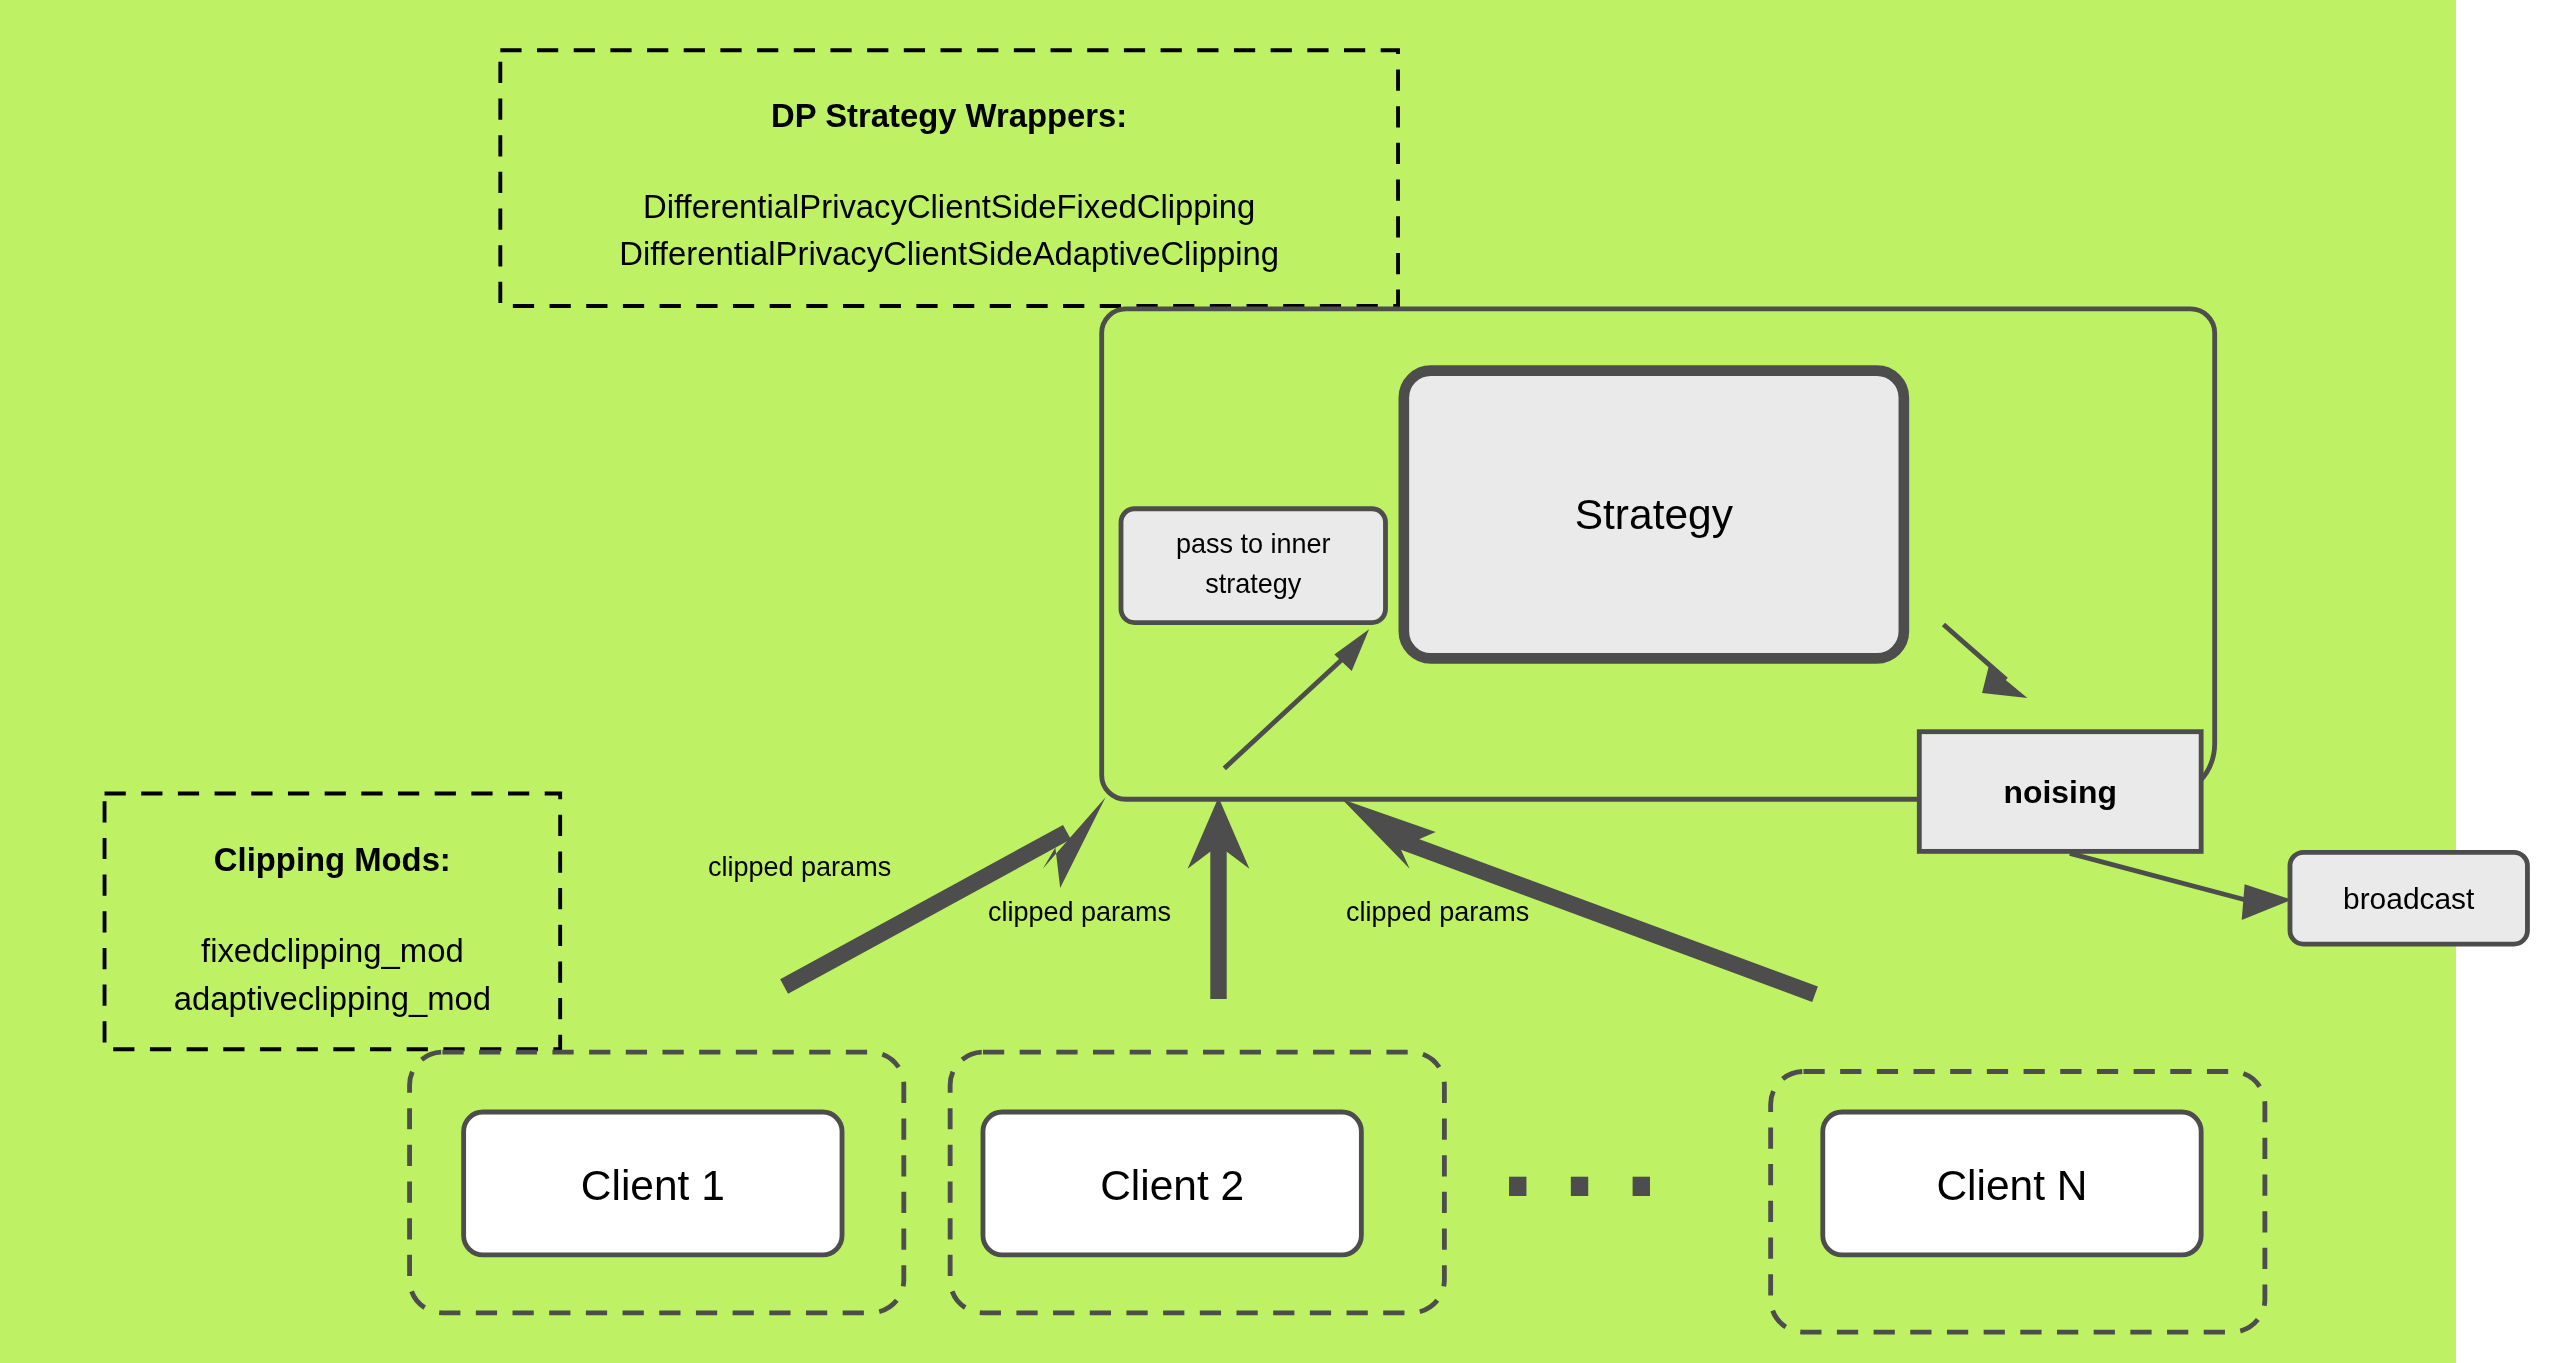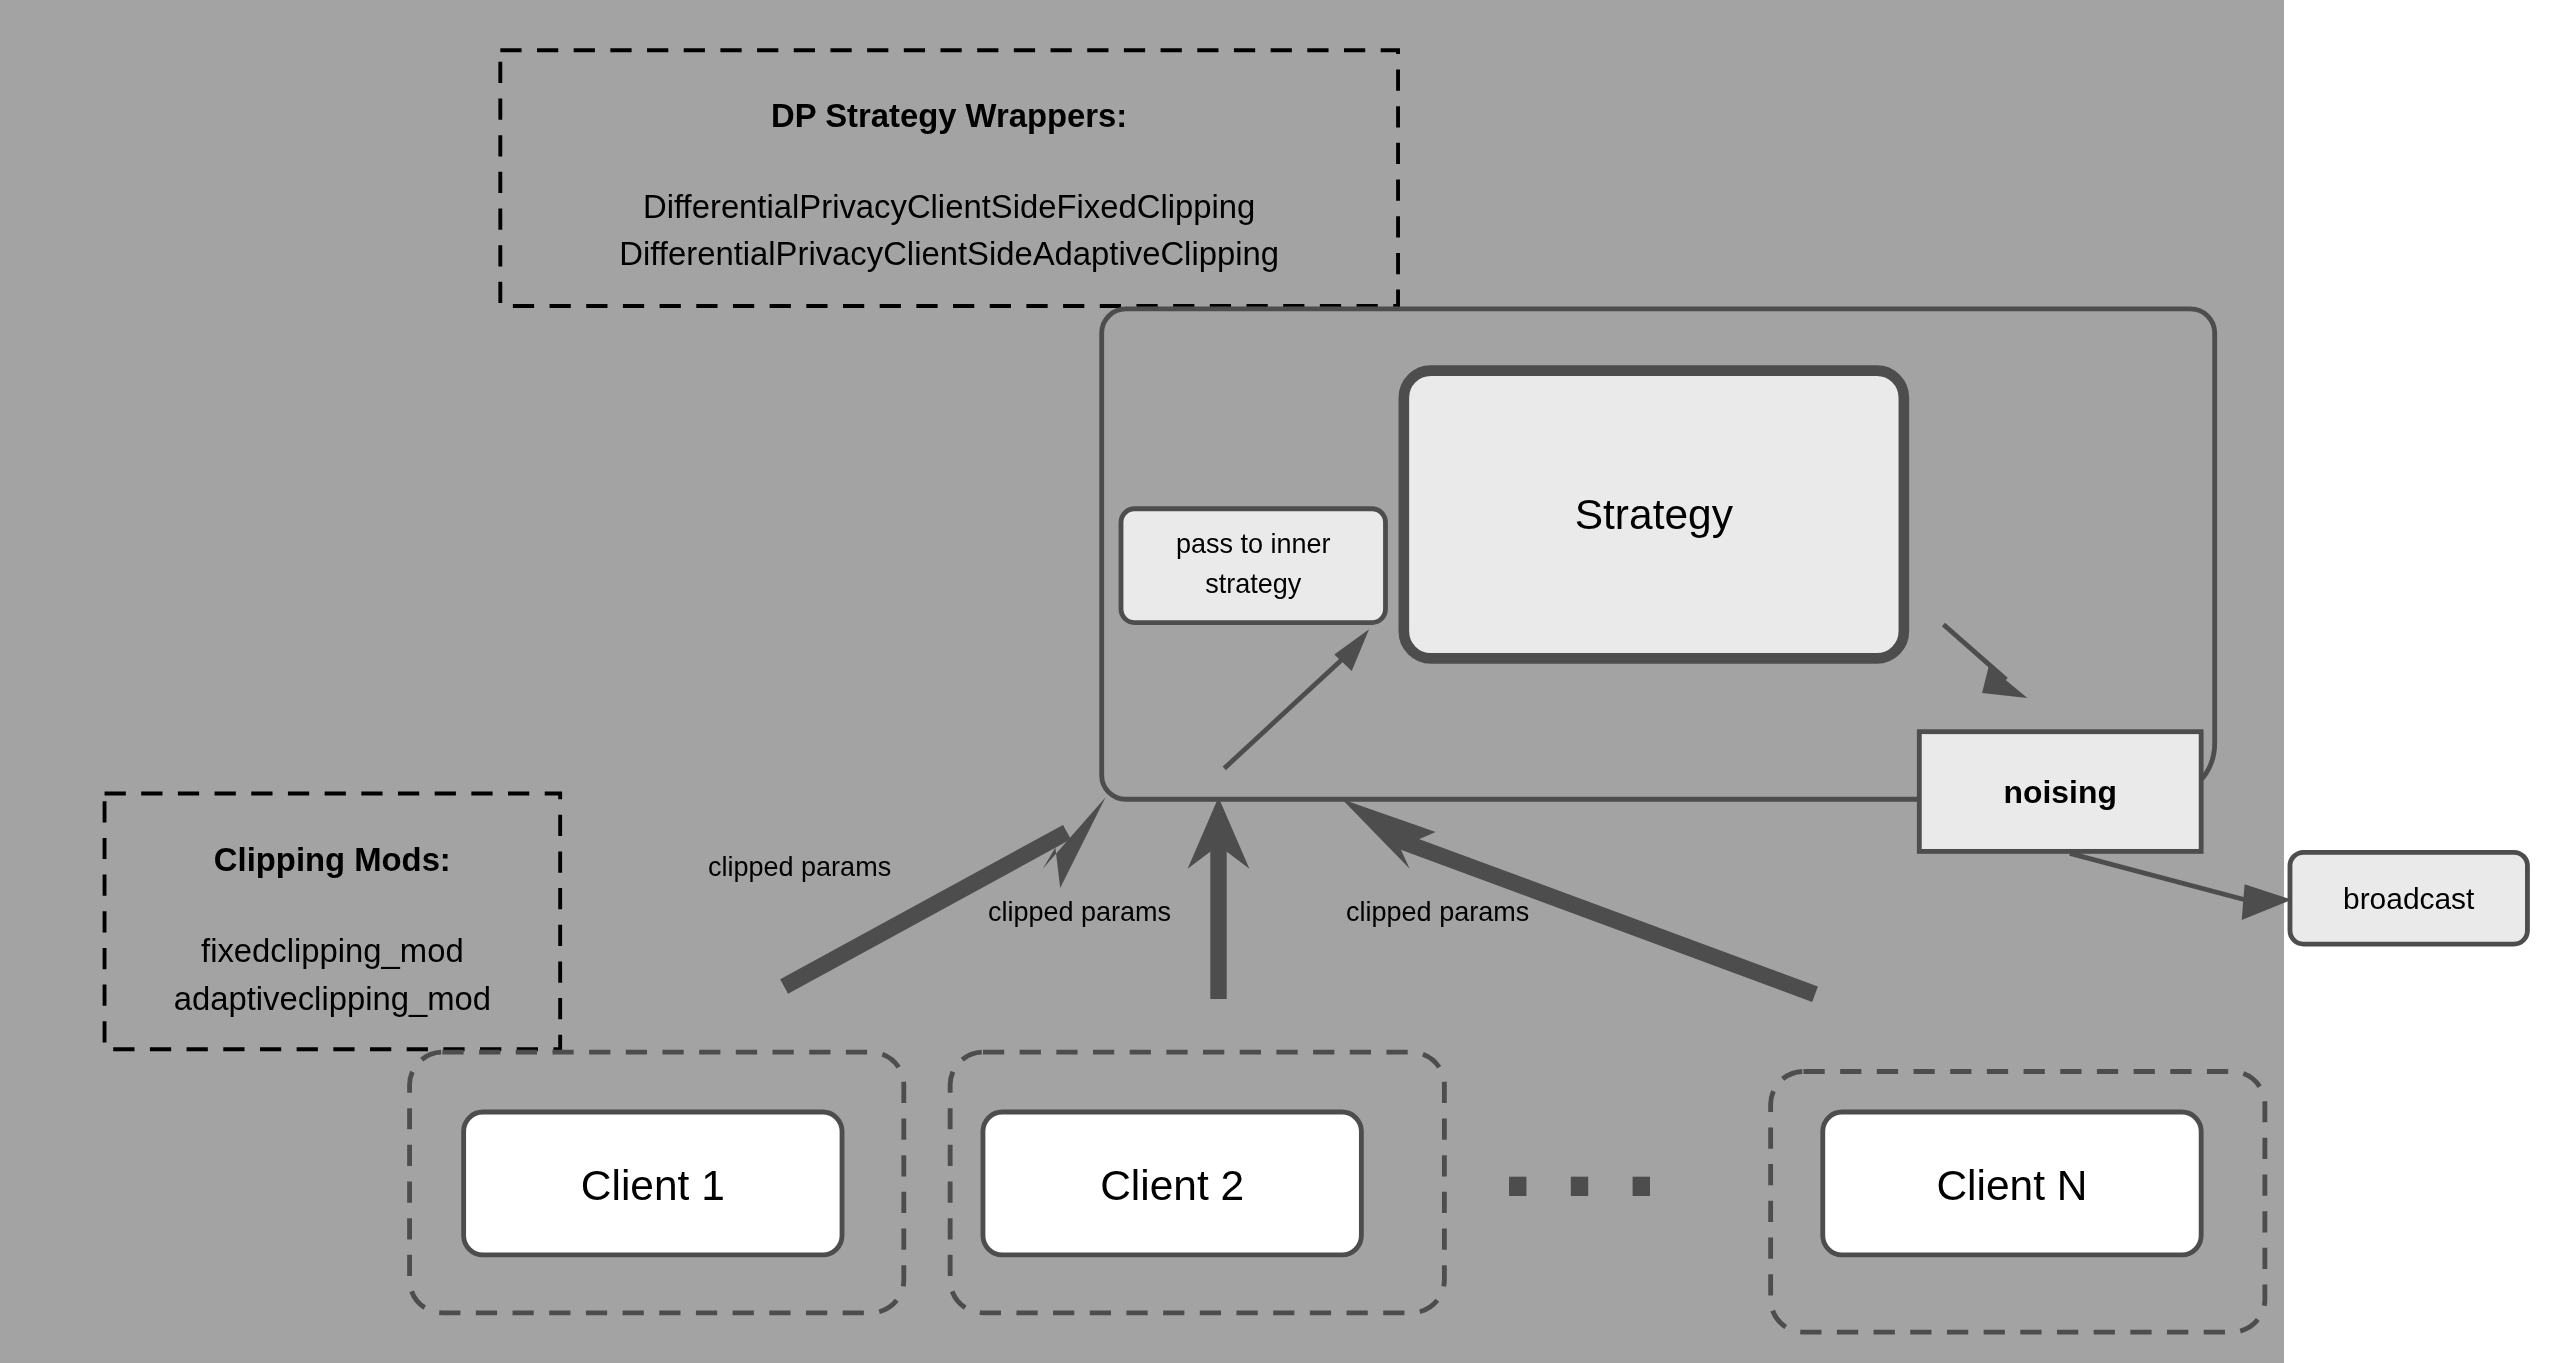--- a/index.html
+++ b/index.html
@@ -8,23 +8,23 @@
     background: #ffffff;
   }
   body {
     width: 2576px;
     height: 1363px;
     overflow: hidden;
     font-family: "Liberation Sans", sans-serif;
   }
   #diagram-root {
     position: relative;
-    width: 2284px;
+    width: 2456px;
     height: 1363px;
-    background: #a3a3a3;
+    background: #bef264;
   }
   svg.diagram-canvas {
     position: absolute;
     top: 0;
     left: 0;
     width: 2576px;
     height: 1363px;
   }
   .dashed-note {
     fill: none;

